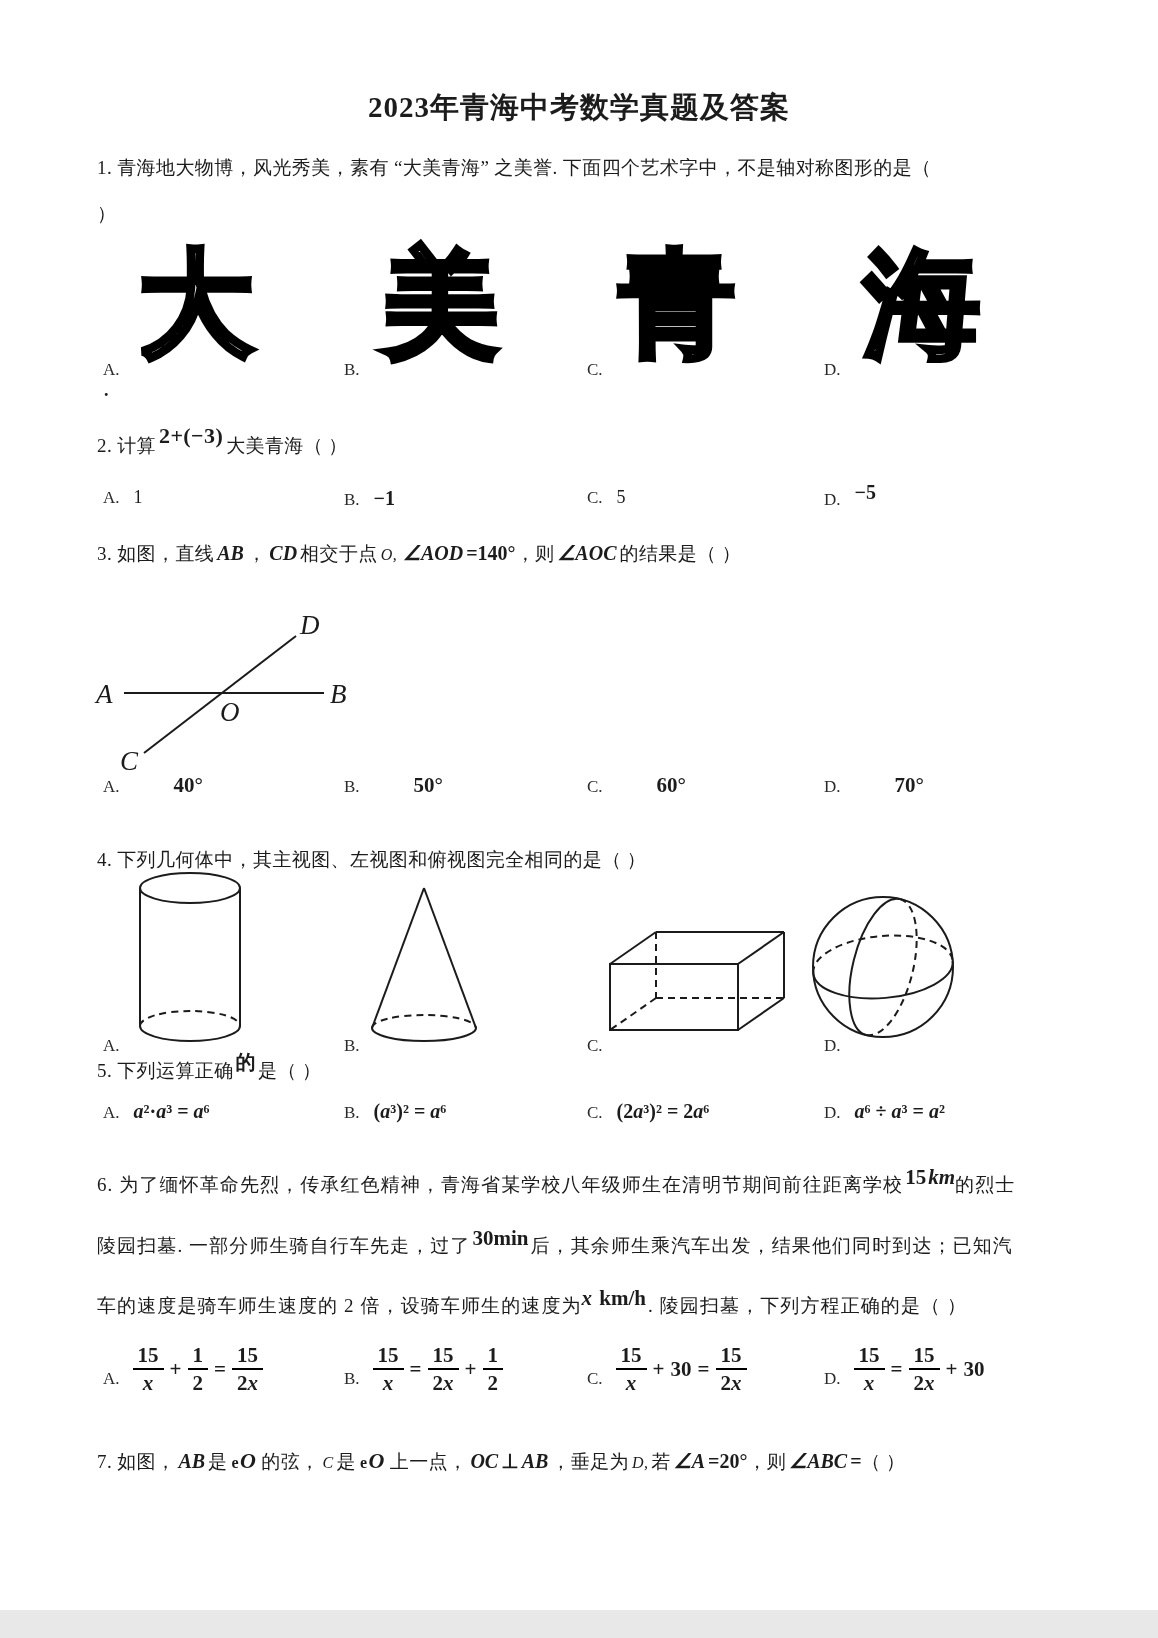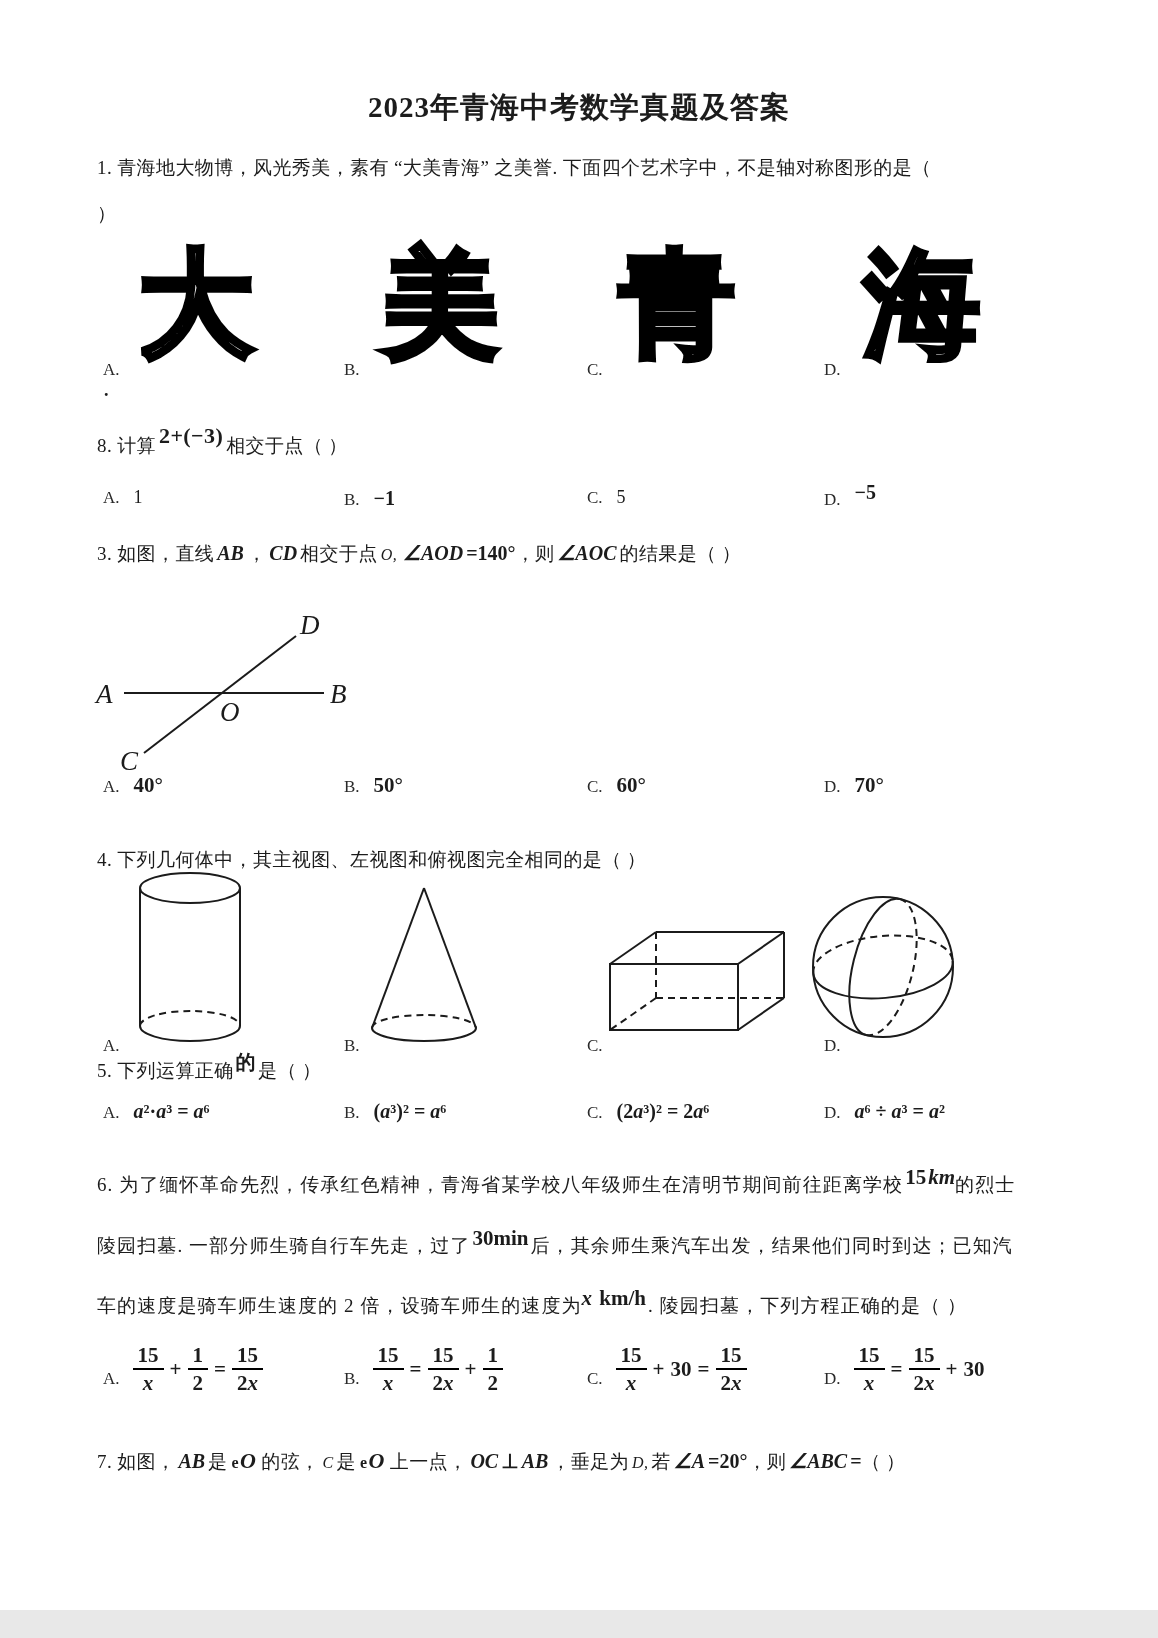--- a/index.html
+++ b/index.html
@@ -26,21 +26,21 @@
   .r-eo{font-family:"Liberation Serif",serif;font-weight:700;font-size:16px;padding-left:4px;}
   .r-mo{font-family:"Liberation Serif",serif;font-weight:700;font-style:italic;font-size:22px;padding:0 5px 0 1px;}
   .r-p{font-family:"Liberation Serif",serif;font-size:18px;}
   .r-bm{font-family:"Liberation Serif",serif;font-weight:700;font-size:20px;}
   .r-bmr{font-family:"Liberation Serif",serif;font-weight:700;font-size:20px;position:relative;top:-6px;}
   
   .row{position:absolute;left:0;width:1158px;height:46px;}
   .opt{position:absolute;white-space:nowrap;}
   .c1{left:103px;} .c2{left:344px;} .c3{left:587px;} .c4{left:824px;}
   .olabel{font-family:"Liberation Serif",serif;font-size:17px;color:#2a2a2a;margin-right:14px;}
-  .v3{font-family:"Liberation Serif",serif;font-weight:700;font-size:21px;}
+  .v3{font-family:"Liberation Serif",serif;font-weight:700;font-size:21px;margin-left:40px;}
   .mathform{font-family:"Liberation Serif",serif;font-weight:700;font-size:20px;}
   .mathform .it{font-style:italic;}
   
   .art{
     position:absolute;top:244px;font-family:"Liberation Sans","DejaVu Sans",sans-serif;
     font-size:116px;line-height:1.05;font-weight:900;color:#ffffff;
     -webkit-text-stroke:5px #000;
   }
   .figlabel{font-family:"Liberation Serif",serif;font-size:17px;color:#2a2a2a;}
   .straydot{font-weight:700;font-size:18px;}
@@ -76,21 +76,21 @@
   <span class="art" style="left:864px">海</span>
 
   <div class="row" style="top:360px">
     <span class="opt c1 figlabel">A.</span>
     <span class="opt c2 figlabel">B.</span>
     <span class="opt c3 figlabel">C.</span>
     <span class="opt c4 figlabel">D.</span>
   </div>
   <span class="abs straydot" style="left:104px;top:380px">.</span>
 
-  <div class="abs line" style="top:432px"><span class="r-t">8.  计算</span><span class="r-fx">2+(−3)</span><span class="r-t">相交于点（      ）</span></div>
+  <div class="abs line" style="top:432px"><span class="r-t">2.  计算</span><span class="r-fx">2+(−3)</span><span class="r-t">大美青海（      ）</span></div>
   <div class="row" style="top:487px">
     <span class="opt c1"><span class="olabel">A.</span><span><span class="r-p">1</span></span></span>
     <span class="opt c2"><span class="olabel">B.</span><span><span class="r-bm">−1</span></span></span>
     <span class="opt c3"><span class="olabel">C.</span><span><span class="r-p">5</span></span></span>
     <span class="opt c4"><span class="olabel">D.</span><span><span class="r-bmr">−5</span></span></span>
   </div>
 
   <div class="abs line" style="top:541px"><span class="r-t">3.  如图，直线</span><span class="r-m">AB</span><span class="r-t">，</span><span class="r-m">CD</span><span class="r-t">相交于点</span><span class="r-sm">O,</span><span class="r-m">∠AOD</span><span class="r-mu">=140°</span><span class="r-t">，则</span><span class="r-m">∠AOC</span><span class="r-t">的结果是（      ）</span></div>
 
   <svg style="left:86px;top:590px" width="410" height="192" viewBox="0 0 410 192">

